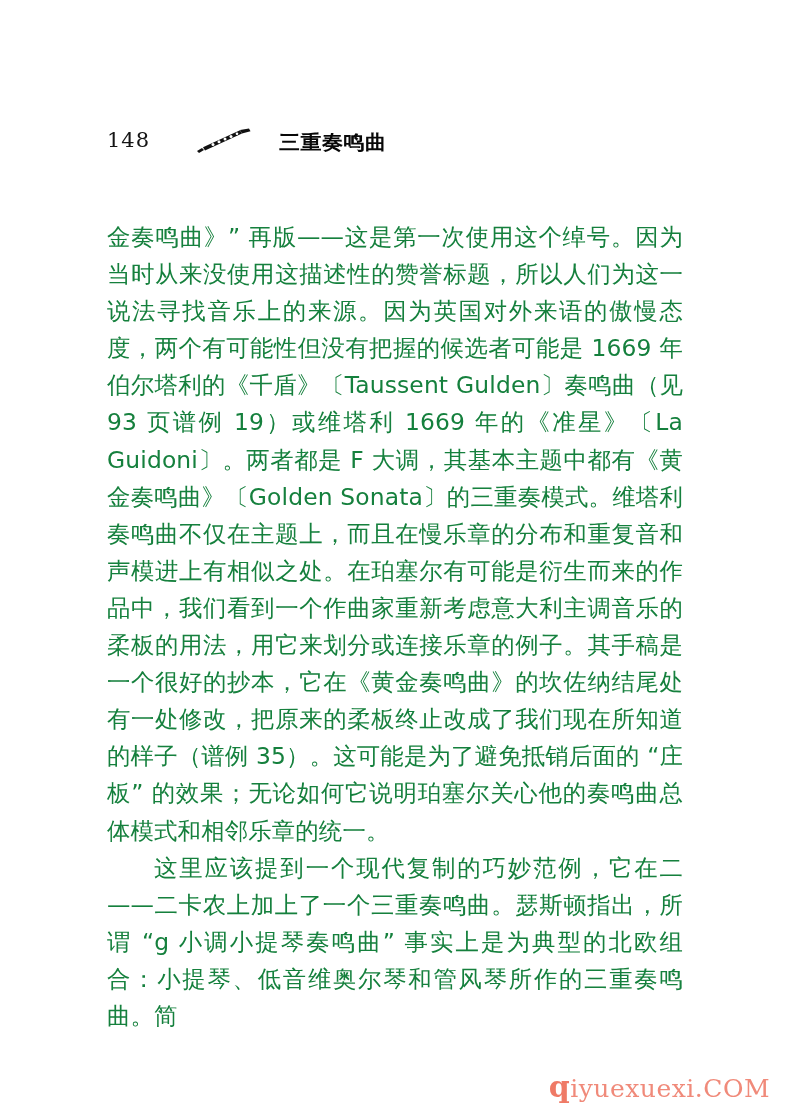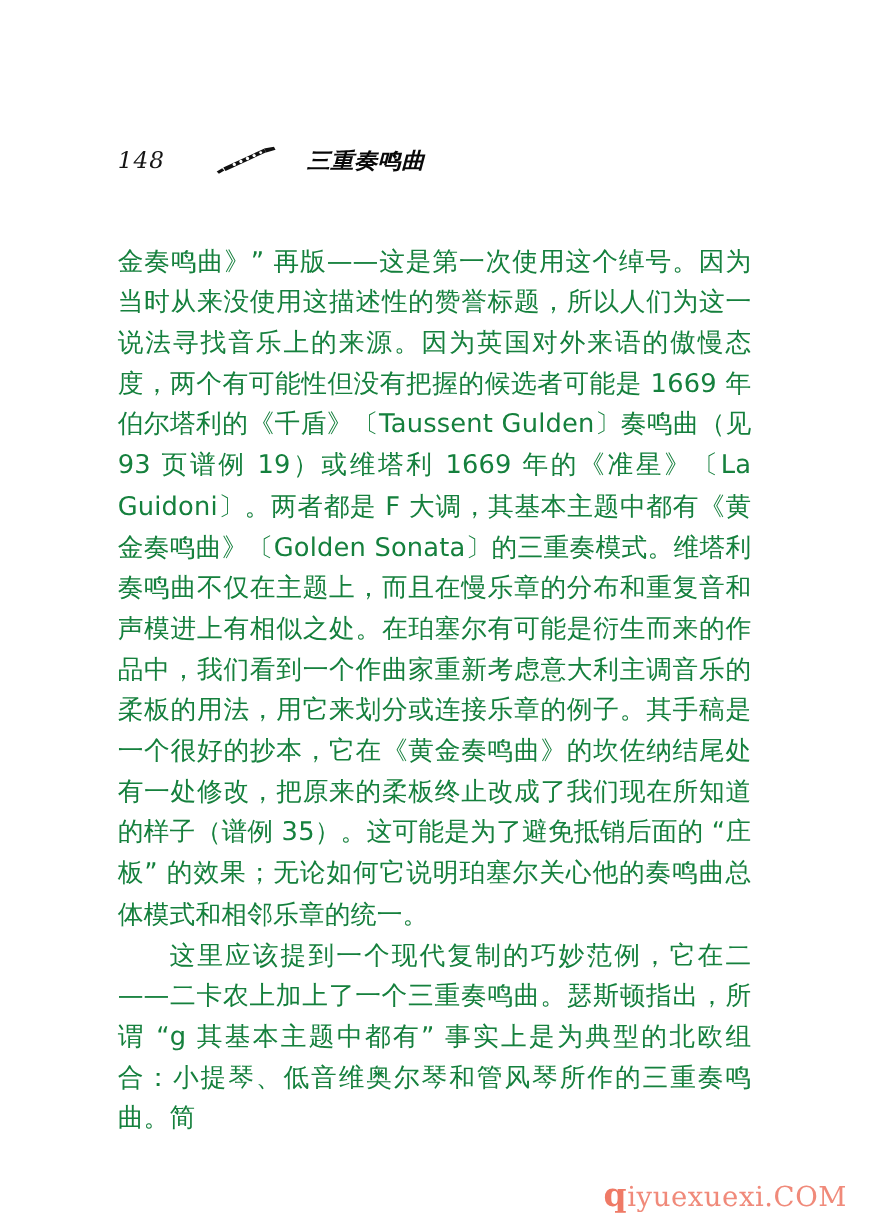--- a/index.html
+++ b/index.html
@@ -20,23 +20,22 @@
   }
 
   
   .runhead {
     position: absolute;
     left: 107px;
     top: 128px;
     width: 580px;
     height: 36px;
     display: flex;
-    align-items: center;
+    align-items: flex-start;
     gap: 0;
-    font-style: italic;
   }
 
   .folio {
     font-family: "DejaVu Serif", "Liberation Serif", serif;
     font-size: 21px;
     letter-spacing: 1px;
     color: #151515;
     width: 86px;
   }
 
@@ -122,20 +121,20 @@
           <circle cx="44" cy="5.7" r="1.3" fill="#ffffff"></circle>
         </g>
       </svg>
     </span>
 
     <span class="runhead-title">三重奏鸣曲</span>
   </div>
 
   <div class="bodytext">
     <p>金奏鸣曲》” 再版——这是第一次使用这个绰号。因为当时从来没使用这描述性的赞誉标题，所以人们为这一说法寻找音乐上的来源。因为英国对外来语的傲慢态度，两个有可能性但没有把握的候选者可能是 1669 年伯尔塔利的《千盾》〔Taussent Gulden〕奏鸣曲（见 93 页谱例 19）或维塔利 1669 年的《准星》〔La Guidoni〕。两者都是 F 大调，其基本主题中都有《黄金奏鸣曲》〔Golden Sonata〕的三重奏模式。维塔利奏鸣曲不仅在主题上，而且在慢乐章的分布和重复音和声模进上有相似之处。在珀塞尔有可能是衍生而来的作品中，我们看到一个作曲家重新考虑意大利主调音乐的柔板的用法，用它来划分或连接乐章的例子。其手稿是一个很好的抄本，它在《黄金奏鸣曲》的坎佐纳结尾处有一处修改，把原来的柔板终止改成了我们现在所知道的样子（谱例 35）。这可能是为了避免抵销后面的 “庄板” 的效果；无论如何它说明珀塞尔关心他的奏鸣曲总体模式和相邻乐章的统一。</p>
-    <p class="indent">这里应该提到一个现代复制的巧妙范例，它在二——二卡农上加上了一个三重奏鸣曲。瑟斯顿指出，所谓 “g 其基本主题中都有” 事实上是为典型的北欧组合：小提琴、低音维奥尔琴和管风琴所作的三重奏鸣曲。简</p>
+    <p class="indent">这里应该提到一个现代复制的巧妙范例，它在二——二卡农上加上了一个三重奏鸣曲。瑟斯顿指出，所谓 “g 小调小提琴奏鸣曲” 事实上是为典型的北欧组合：小提琴、低音维奥尔琴和管风琴所作的三重奏鸣曲。简</p>
   </div>
 
   <div class="watermark">
     <span class="wm-lead">q</span><span class="wm-rest">iyuexuexi.COM</span>
   </div>
 
 </div>
 
 </body></html>

